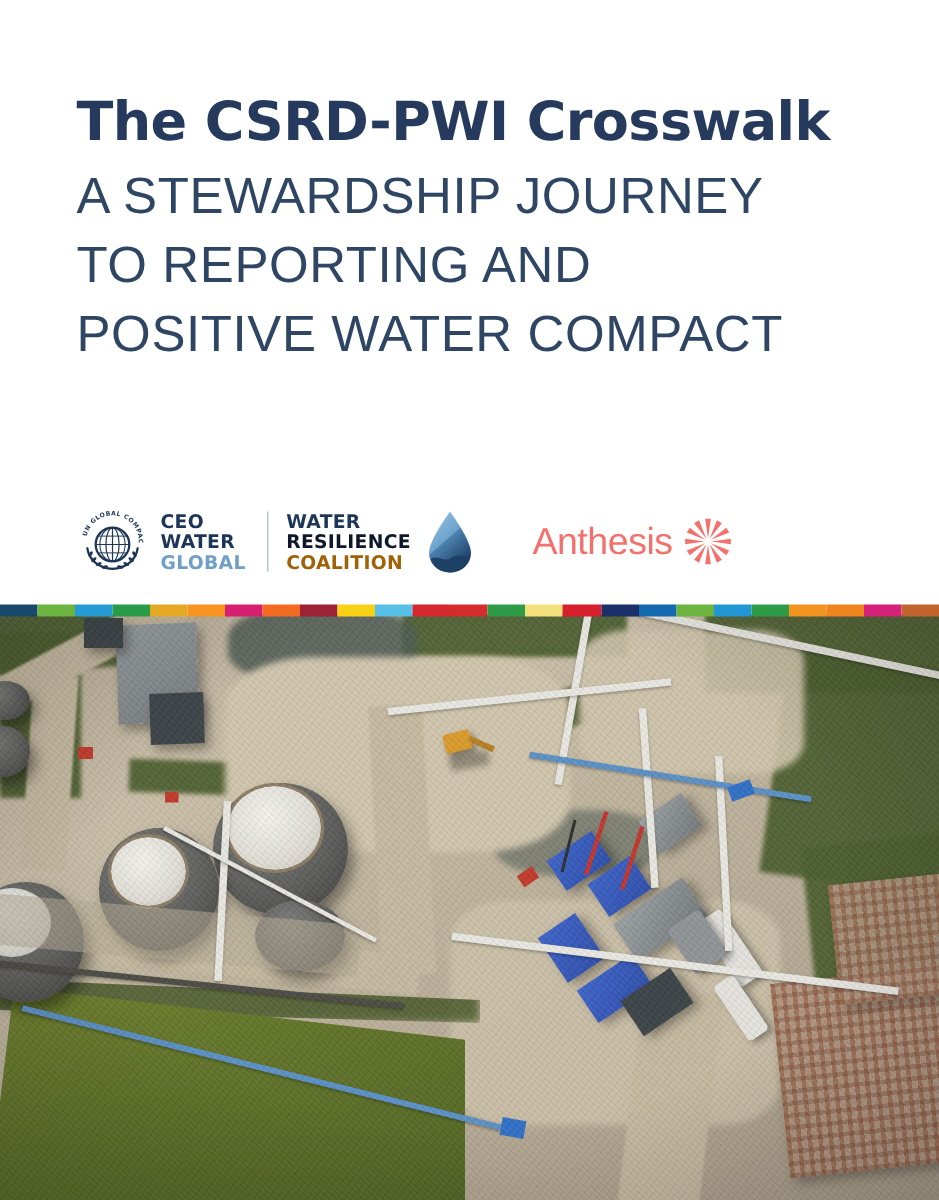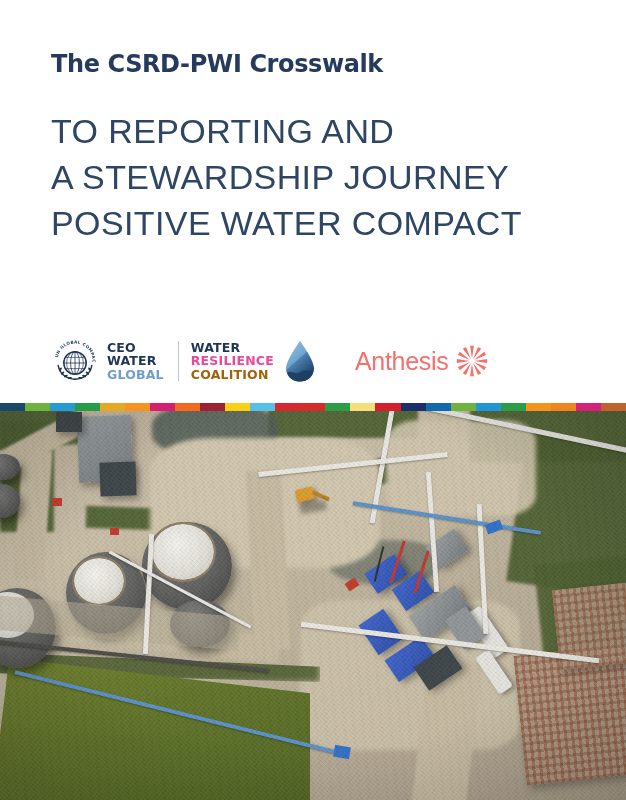--- a/index.html
+++ b/index.html
@@ -9,22 +9,22 @@
     background:#ffffff;
     overflow:hidden;
     position:relative;
   }
   #page { position:relative; width:626px; height:800px; background:#fff; overflow:hidden; }
 
   
   .header { position:absolute; left:0; top:0; width:626px; height:410px; background:#fff; }
 
   .title {
-    position:absolute; left:51px; top:50px;
-    font-size:24px; font-weight:bold;
+    position:absolute; left:51px; top:61px;
+    font-size:36px; font-weight:bold;
     letter-spacing:-0.4px;
     color:#253a5c;
     font-family:"DejaVu Sans", sans-serif;
     white-space:nowrap;
   }
 
   .subtitle {
     position:absolute; left:51px; top:108px;
     font-size:34px; font-weight:300;
     line-height:46px;
@@ -63,21 +63,21 @@
   .wrc-text {
     font-family:"DejaVu Sans", sans-serif;
     font-weight:bold;
     font-size:12.5px;
     line-height:13.5px;
     letter-spacing:0.2px;
     color:#2f6ca5;
   }
   .wrc-text span { display:block; }
   .wrc-text .w1 { color:#1d3557; }
-  .wrc-text .w2 { color:#ec4899; }
+  .wrc-text .w2 { color:#0f172a; }
   .wrc-text .w3 { color:#a16207; }
 
   .droplet { margin-left:9px; width:34px; height:44px; flex:0 0 auto; }
 
   .anthesis { margin-left:38px; display:flex; align-items:center; }
   .anthesis-word {
     font-family:"Liberation Sans", sans-serif;
     font-size:25px; font-weight:400;
     color:#f4706c; letter-spacing:-0.3px;
   }
@@ -173,22 +173,22 @@
 </head>
 <body>
 
 <div id="page">
 
   <div class="header">
 
     <div class="title">The CSRD-PWI Crosswalk</div>
 
     <div class="subtitle">
+      <span class="sl">A STEWARDSHIP JOURNEY</span>
       <span class="sl">TO REPORTING AND</span>
-      <span class="sl">A STEWARDSHIP JOURNEY</span>
       <span class="sl">POSITIVE WATER COMPACT</span>
     </div>
 
     <div class="logo-row">
 
       <div class="un-emblem">
         <svg width="50" height="50" viewBox="0 0 50 50" aria-hidden="true">
           <defs>
             <path id="arcpath" d="M 25 25 m -17.5 0 a 17.5 17.5 0 1 1 35 0" fill="none"></path>
           </defs>

